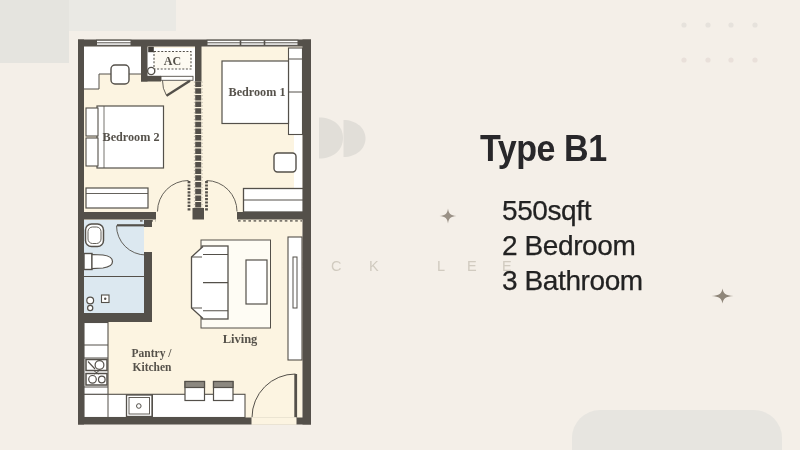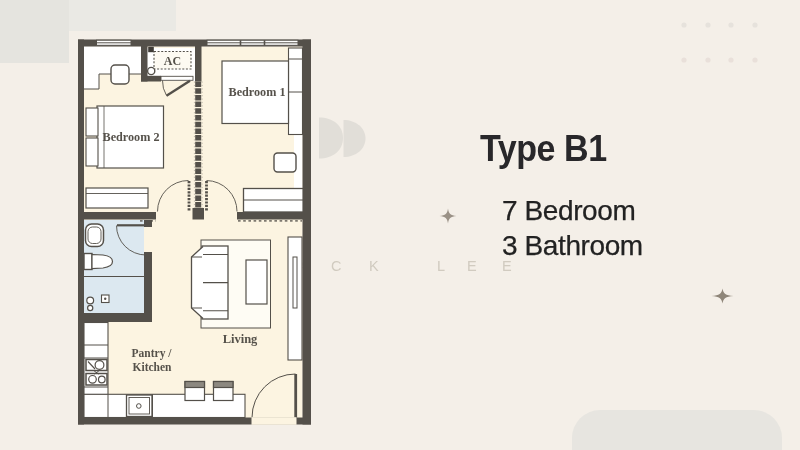--- a/index.html
+++ b/index.html
@@ -258,19 +258,20 @@
 
 <text x="151.5" y="357" font-family="Liberation Serif, serif" font-size="11.5" font-weight="bold" fill="#55514a" text-anchor="middle">Pantry /</text>
 
 <text x="152" y="371" font-family="Liberation Serif, serif" font-size="11.5" font-weight="bold" fill="#55514a" text-anchor="middle">Kitchen</text>
 </svg>
 
 <div class="abs" style="left:480px;top:128px;font-size:37px;font-weight:bold;color:#28272a;letter-spacing:-0.5px;transform:scaleX(0.92);transform-origin:0 0">Type B1</div>
 
 <div class="abs" style="left:502px;top:193px;font-size:28px;color:#222;-webkit-text-stroke:0.25px #222;line-height:35px;letter-spacing:-0.4px">
 
-
-<div>7 Bedroom</div>
+<div>550sqft</div>
+
+<div>2 Bedroom</div>
 
 <div>3 Bathroom</div>
 </div>
 
 </div>
 
 </body></html>

